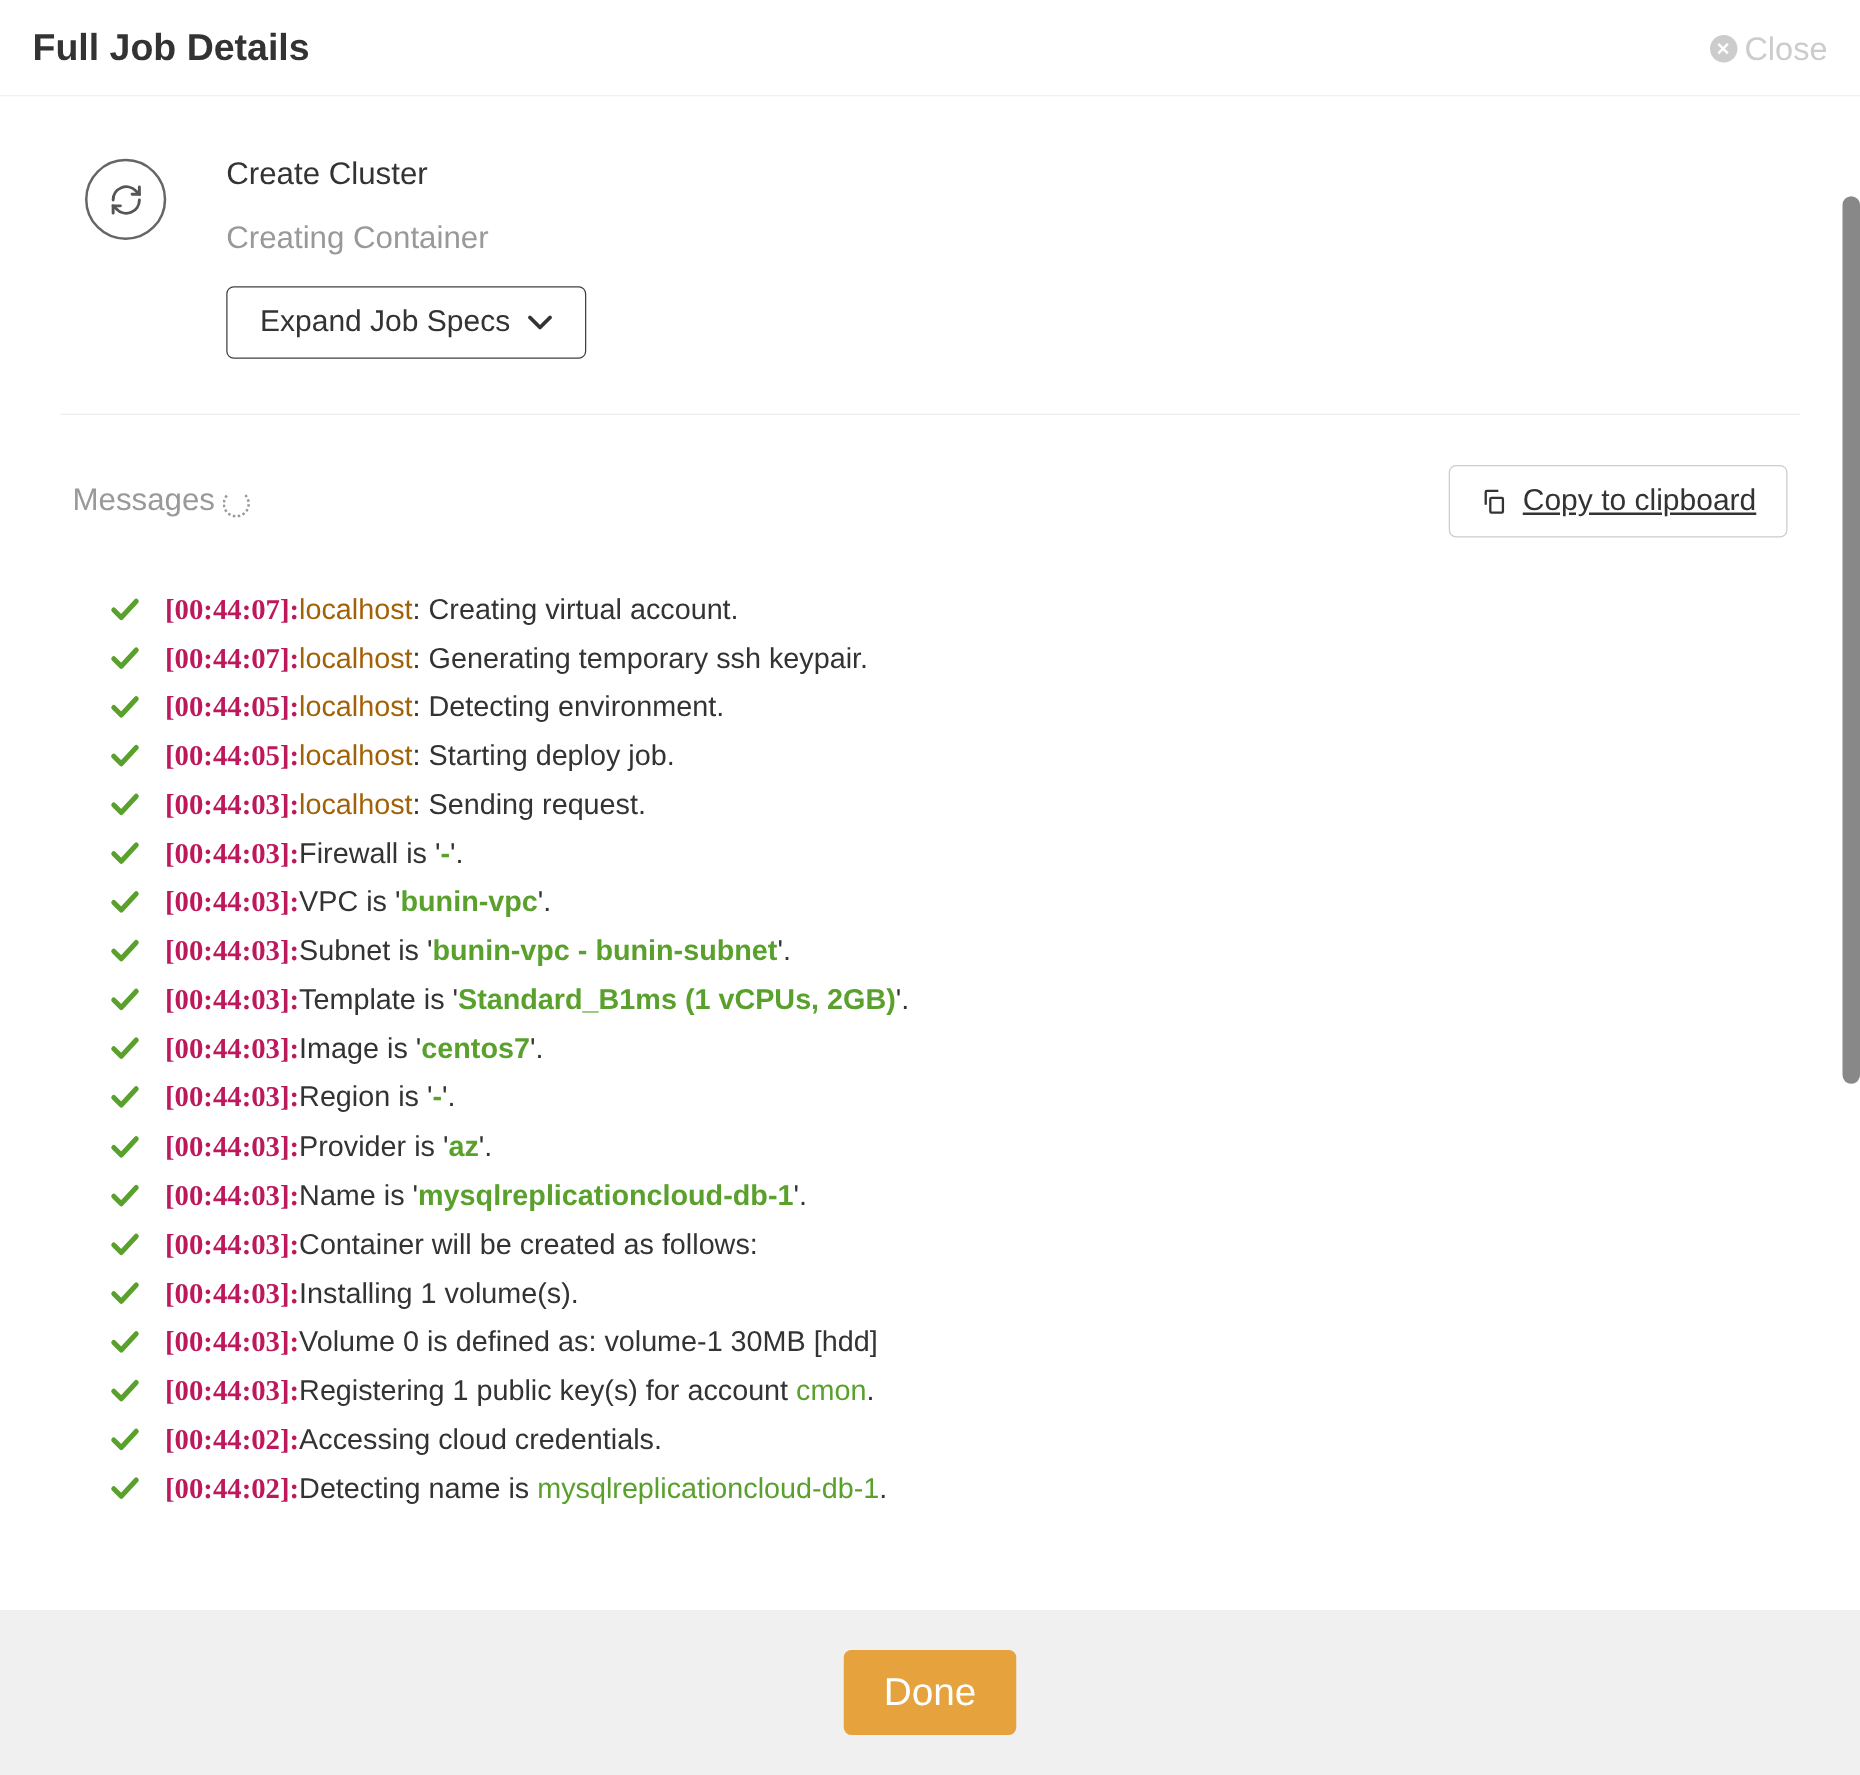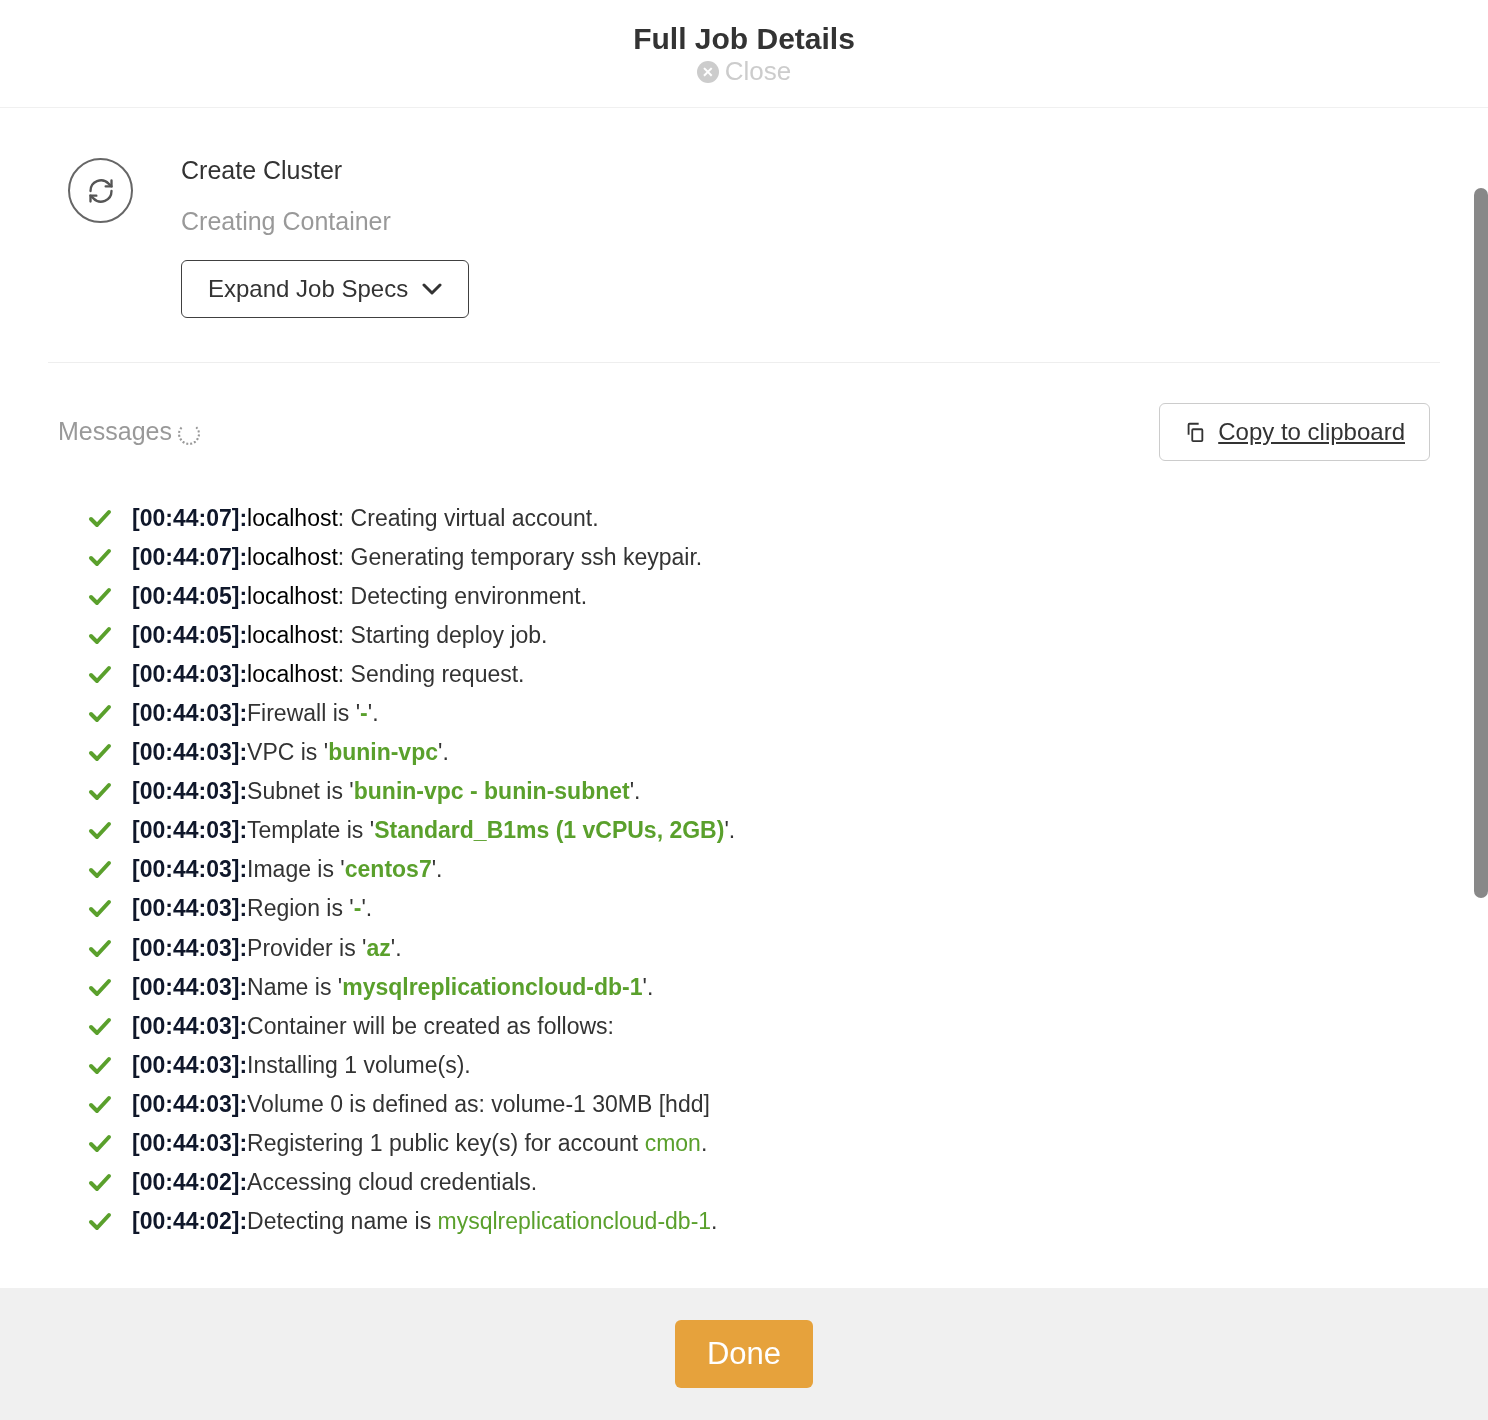--- a/index.html
+++ b/index.html
@@ -17,21 +17,20 @@
       height: 100%;
       display: flex;
       flex-direction: column;
     }
     .modal-header {
       display: flex;
       justify-content: space-between;
       align-items: center;
       padding: 22px 26px 20px 26px;
       border-bottom: 1px solid #f0f0f0;
-      flex-direction: column;
     }
     .modal-title {
       font-size: 30px;
       font-weight: 600;
       color: #333;
     }
     .close-btn {
       display: flex;
       align-items: center;
       gap: 6px;
@@ -181,24 +180,25 @@
       flex-shrink: 0;
       margin-top: 7px;
       width: 24px;
       height: 24px;
     }
     .log-text {
       flex: 1;
     }
     .timestamp {
       font-weight: 700;
-      color: #0f172a;
+      color: #be185d;
+      font-family: Liberation Serif, serif;
     }
     .host {
-      color: #000000;
+      color: #a16207;
     }
     .msg {
       color: #333;
     }
     .green-val {
       font-weight: 700;
       color: #5aa02c;
     }
     .green-link {
       color: #5aa02c;

